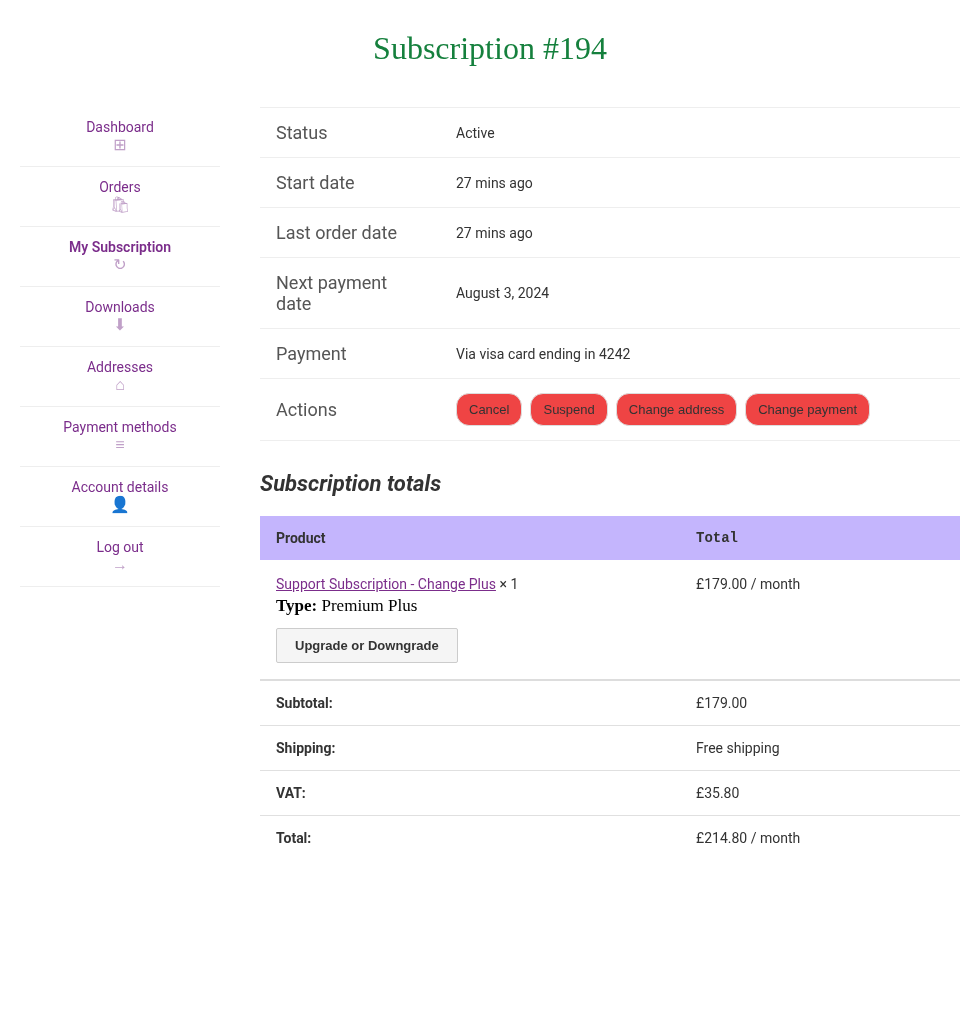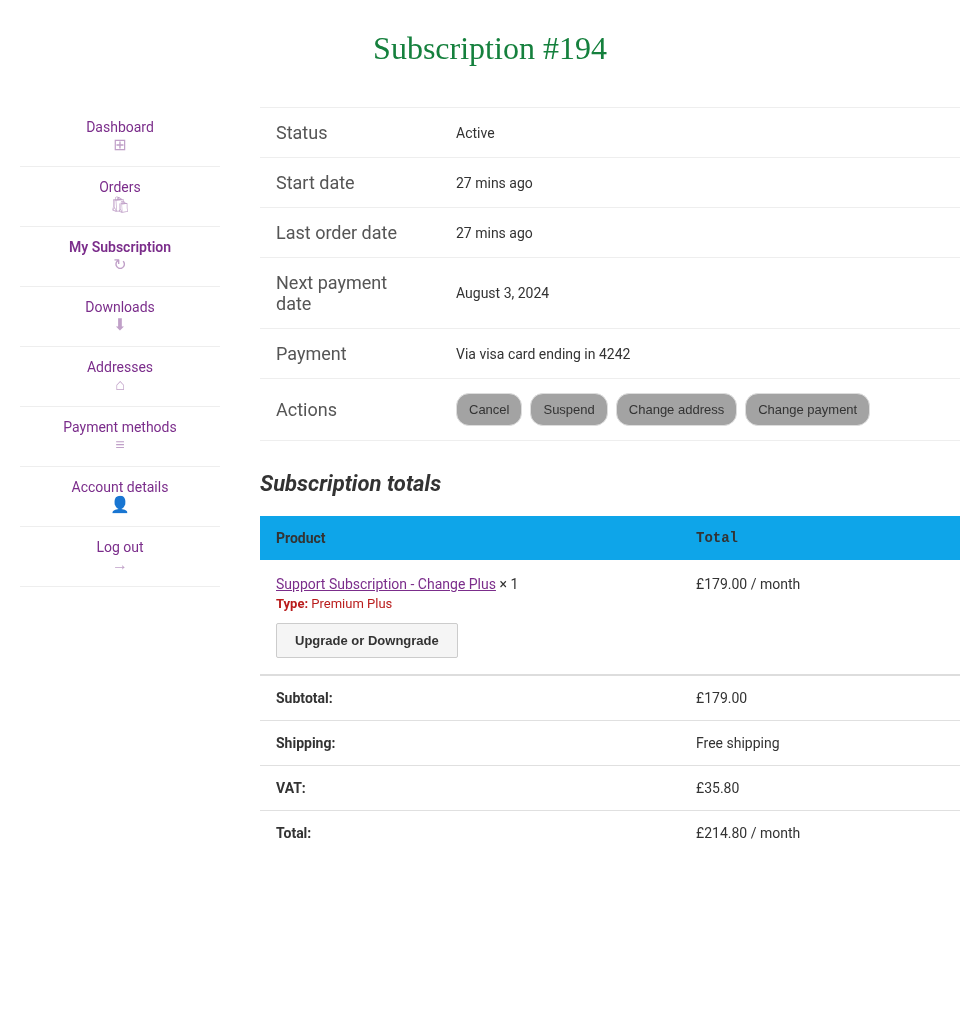--- a/index.html
+++ b/index.html
@@ -85,21 +85,21 @@
       color: #333;
       font-size: 14px;
     }
     .actions-cell {
       display: flex;
       gap: 8px;
       flex-wrap: wrap;
     }
     .action-btn {
       padding: 8px 12px;
-      background: #a3a3a3;
+      background: #ef4444;
       border: 1px solid #ddd;
       color: #333;
       font-size: 13px;
       cursor: pointer;
       border-radius: 13px;
     }
     
     .totals-section {
       margin-top: 20px;
     }
@@ -108,21 +108,21 @@
       font-weight: 700;
       color: #333;
       margin-bottom: 20px;
       font-style: italic;
     }
     .totals-table {
       width: 100%;
       border-collapse: collapse;
     }
     .totals-table thead tr {
-      background: #0ea5e9;
+      background: #c4b5fd;
     }
     .totals-table thead td {
       padding: 14px 16px;
       font-weight: 700;
       font-size: 14px;
       color: #333;
     }
     .totals-table tbody tr {
       border-bottom: 1px solid #e8e8e8;
     }
@@ -142,23 +142,24 @@
     }
     .totals-table tfoot tr:first-child td {
       border-top: 2px solid #ddd;
     }
     .product-link {
       color: #7b2d8b;
       text-decoration: underline;
       cursor: pointer;
     }
     .product-type {
-      font-size: 13px;
-      color: #b91c1c;
+      font-size: 17px;
+      color: #000000;
       margin-top: 4px;
+      font-family: Liberation Serif, serif;
     }
     .upgrade-btn {
       margin-top: 12px;
       padding: 9px 18px;
       background: #f5f5f5;
       border: 1px solid #ccc;
       color: #333;
       font-size: 13px;
       font-weight: 600;
       cursor: pointer;

